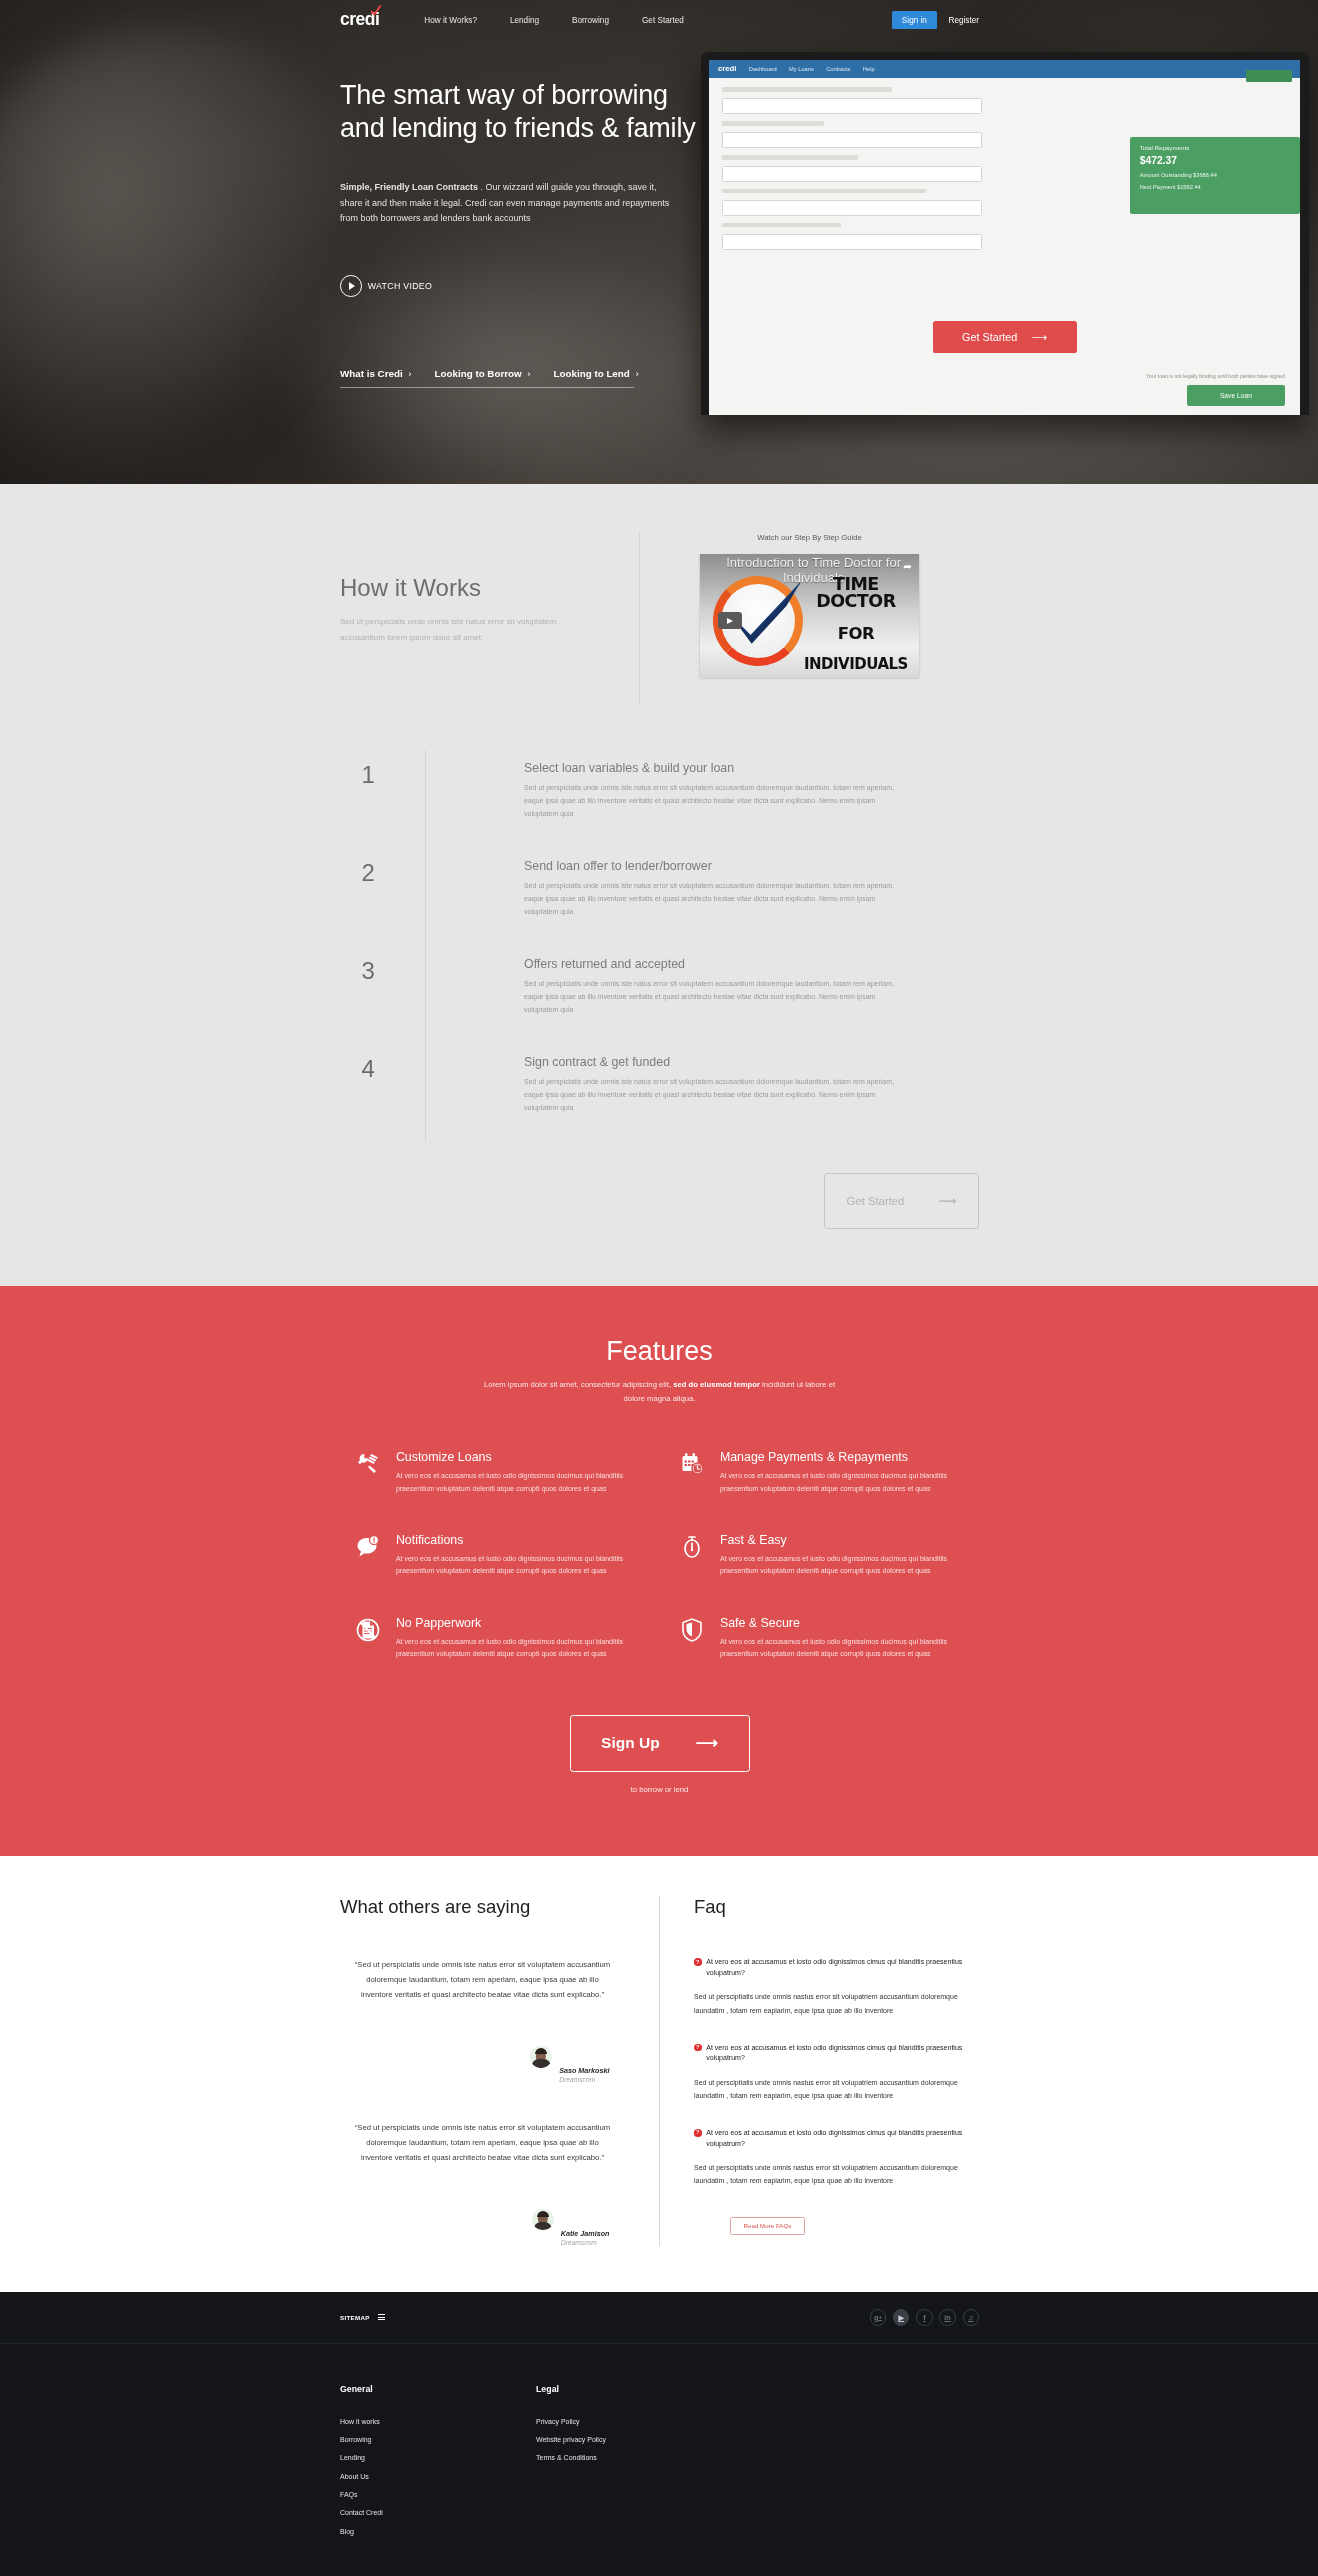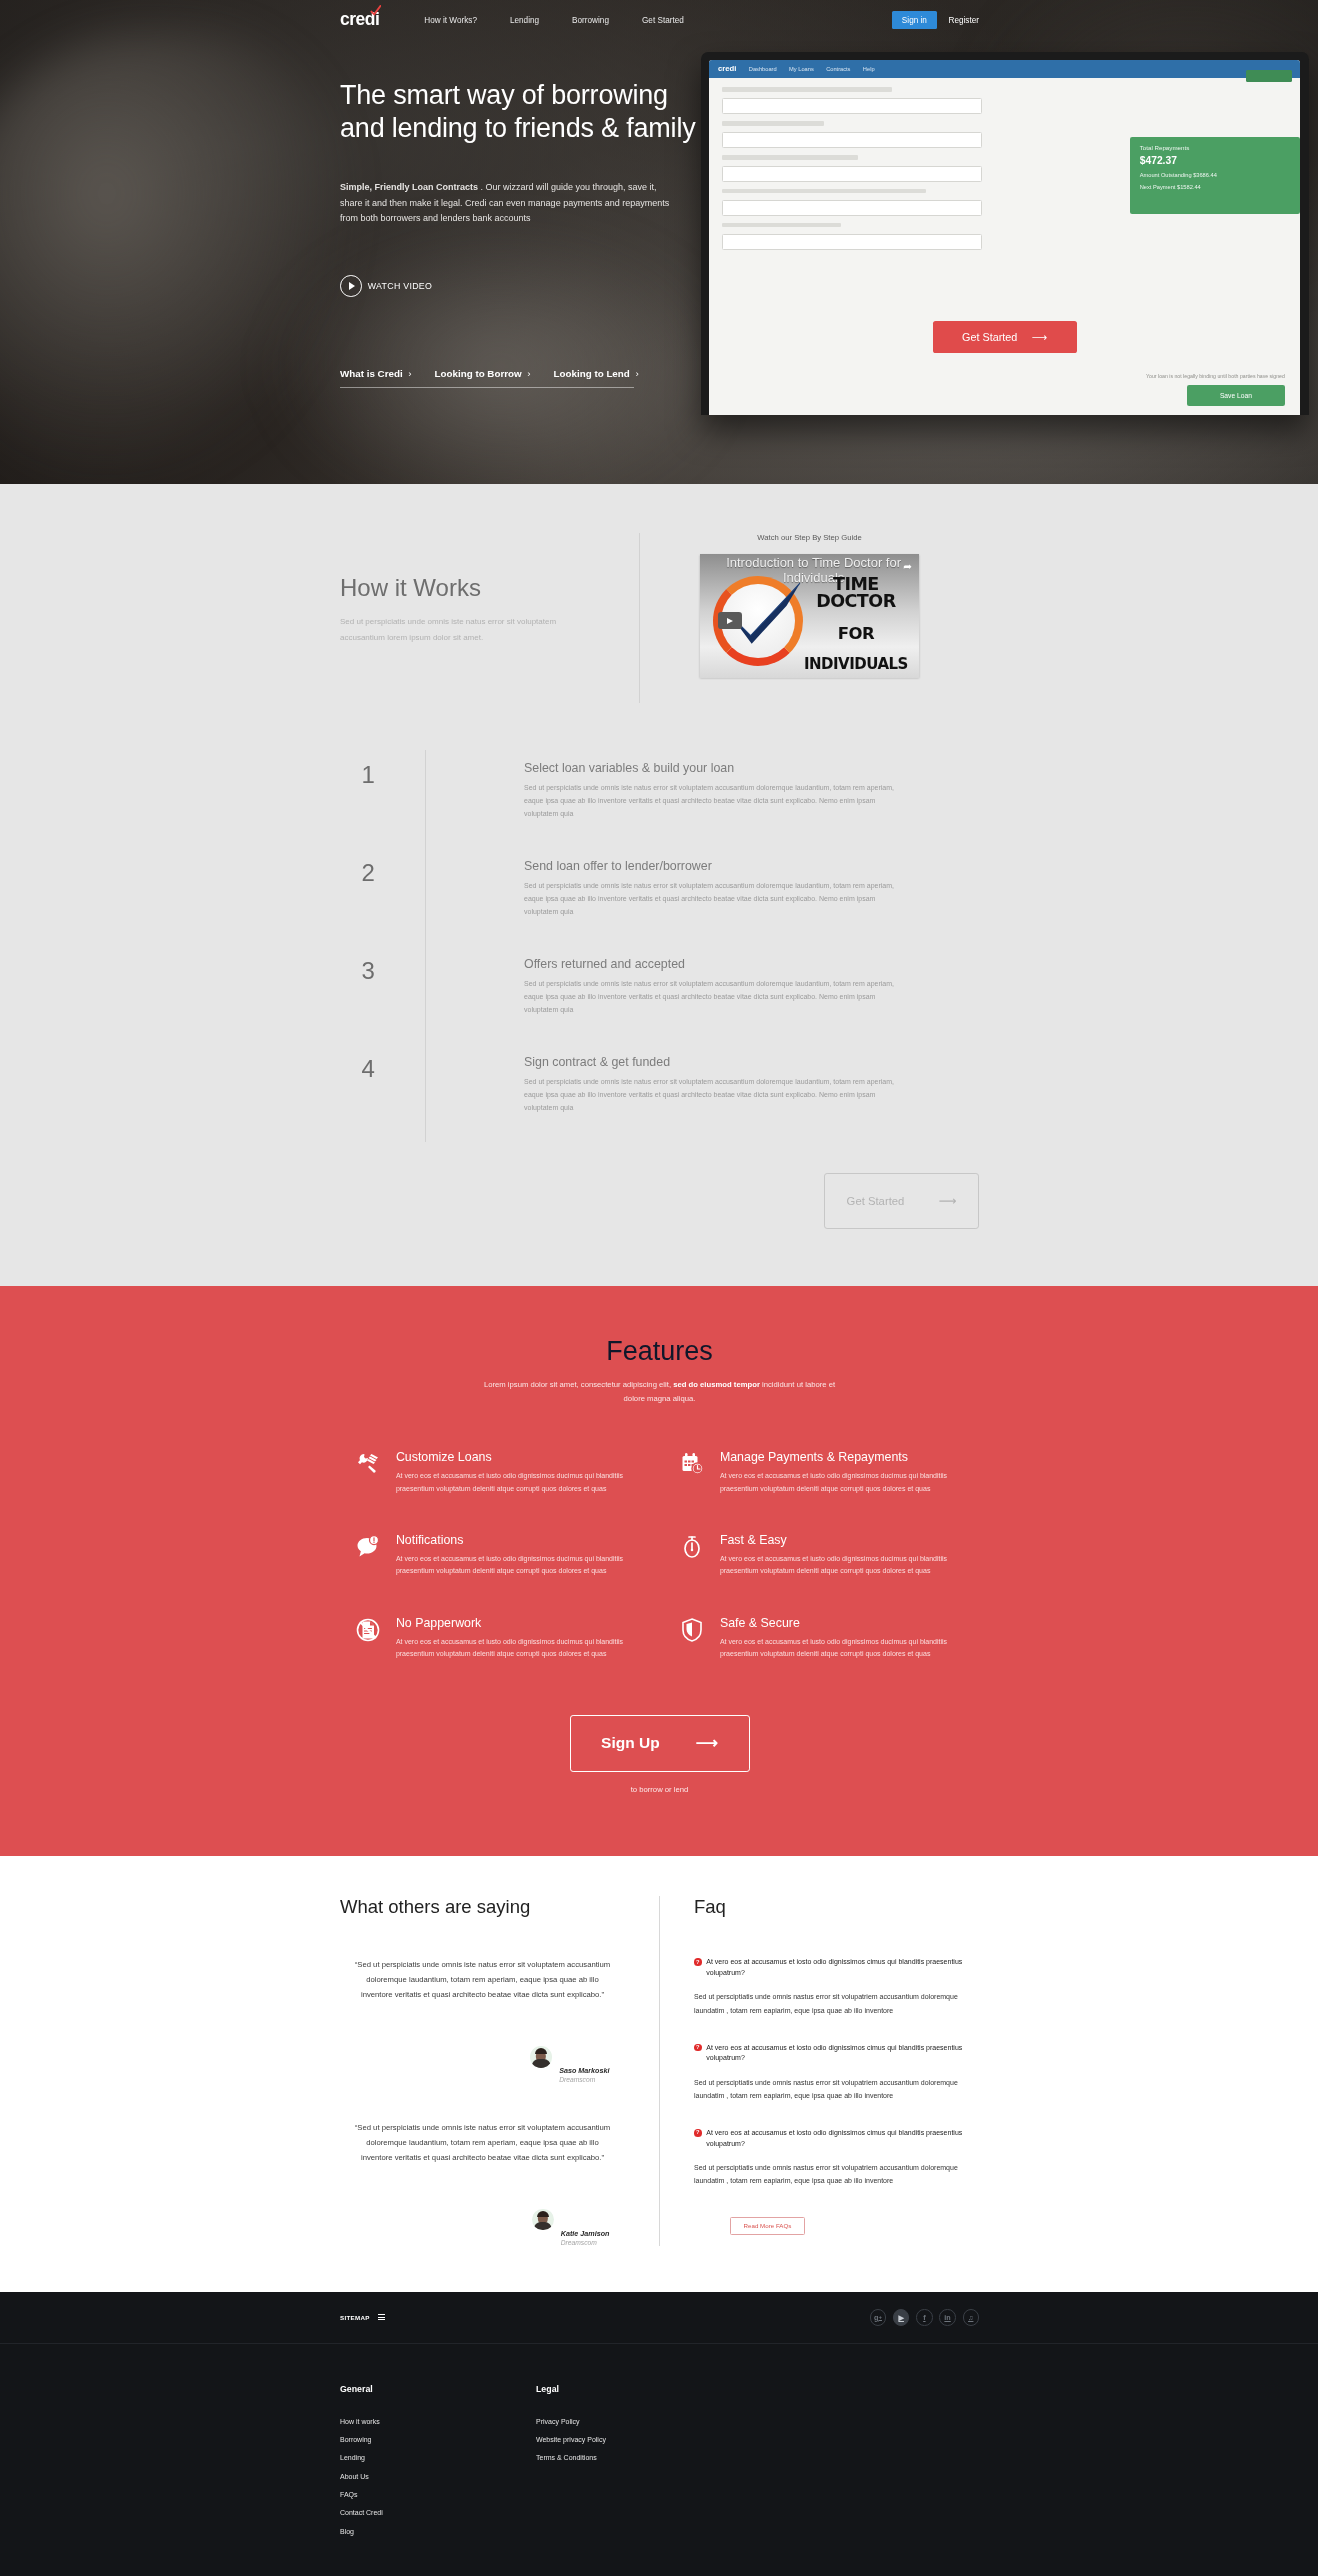--- a/index.html
+++ b/index.html
@@ -118,21 +118,21 @@
      font-family:"Liberation Sans", sans-serif;}
   .btn-ghost .arw{font-size:12.4px;color:#b3b3b3;}
 
   
   .features{background:#dd4f51;padding:50px 0 62px;position:relative;}
   .features:before{content:"";position:absolute;inset:0;
      background-image:linear-gradient(rgba(255,255,255,.045) 0.5px, transparent 0.5px),
                       linear-gradient(90deg, rgba(255,255,255,.045) 0.5px, transparent 0.5px);
      background-size:49px 49px;}
   .features .container{position:relative;z-index:2;}
-  .feat-h2{text-align:center;color:#0f172a;font-size:27px;font-weight:400;}
+  .feat-h2{text-align:center;color:#ffffff;font-size:27px;font-weight:400;}
   .feat-sub{text-align:center;color:#fbe6e6;font-size:7.7px;line-height:1.85;margin-top:11.3px;max-width:371px;margin-left:auto;margin-right:auto;}
   .feat-sub b{font-weight:700;color:#fff;}
   .feat-grid{display:grid;grid-template-columns:1fr 1fr;column-gap:40px;row-gap:38px;margin-top:44px;padding:0 15.5px;}
   .feat{display:flex;gap:13.4px;}
   .feat-icon{width:27px;min-width:27px;padding-top:2.1px;color:#fff;}
   .feat-title{font-size:12.4px;color:#fff;font-weight:400;margin-bottom:5.7px;}
   .feat-text{font-size:7px;color:#fbdede;line-height:1.8;max-width:268px;}
   .signup-wrap{text-align:center;margin-top:54px;}
   .btn-signup{width:180px;height:57px;border:1.5px solid #fff;border-radius:3.1px;background:transparent;color:#fff;
     font-size:15.5px;font-weight:700;display:inline-flex;align-items:center;justify-content:center;gap:36px;cursor:pointer;

